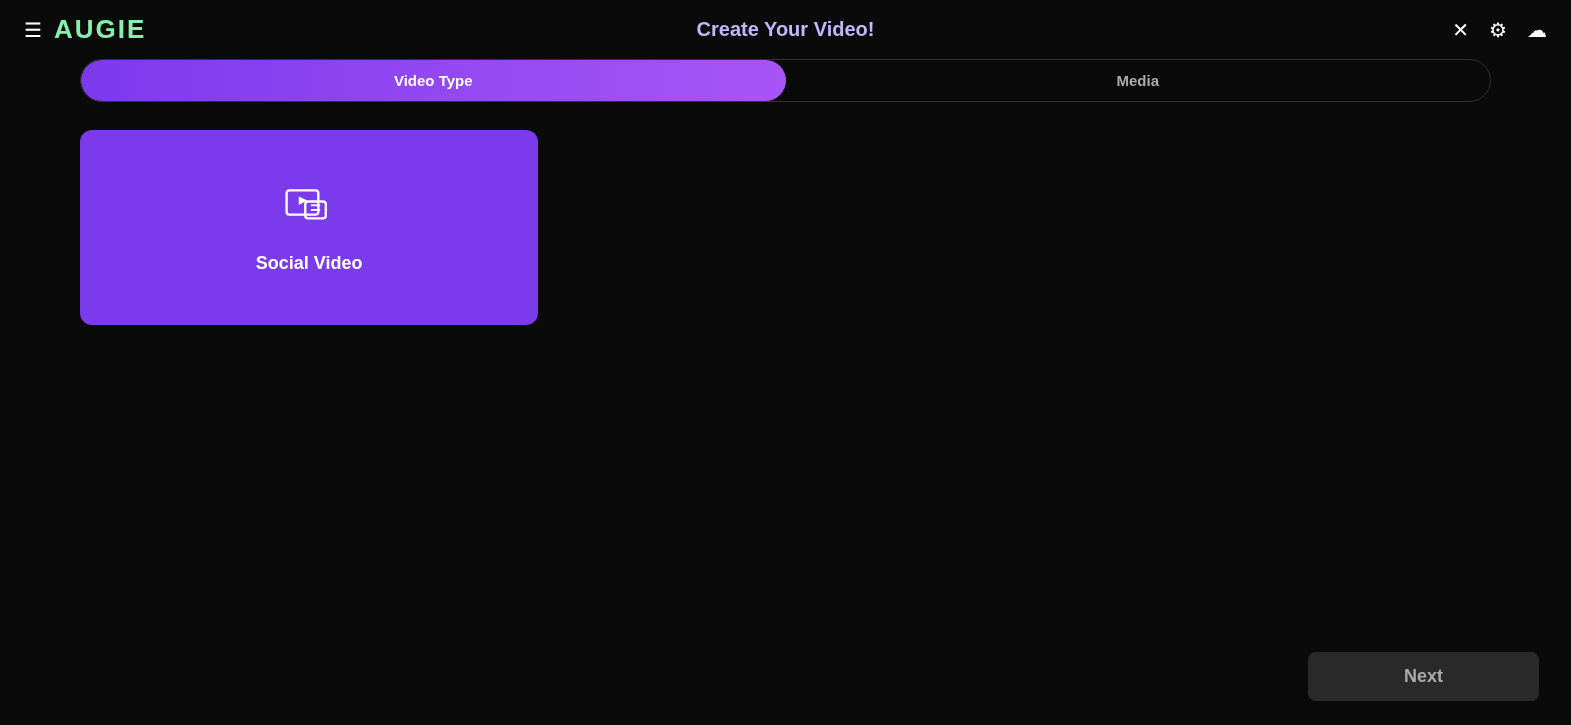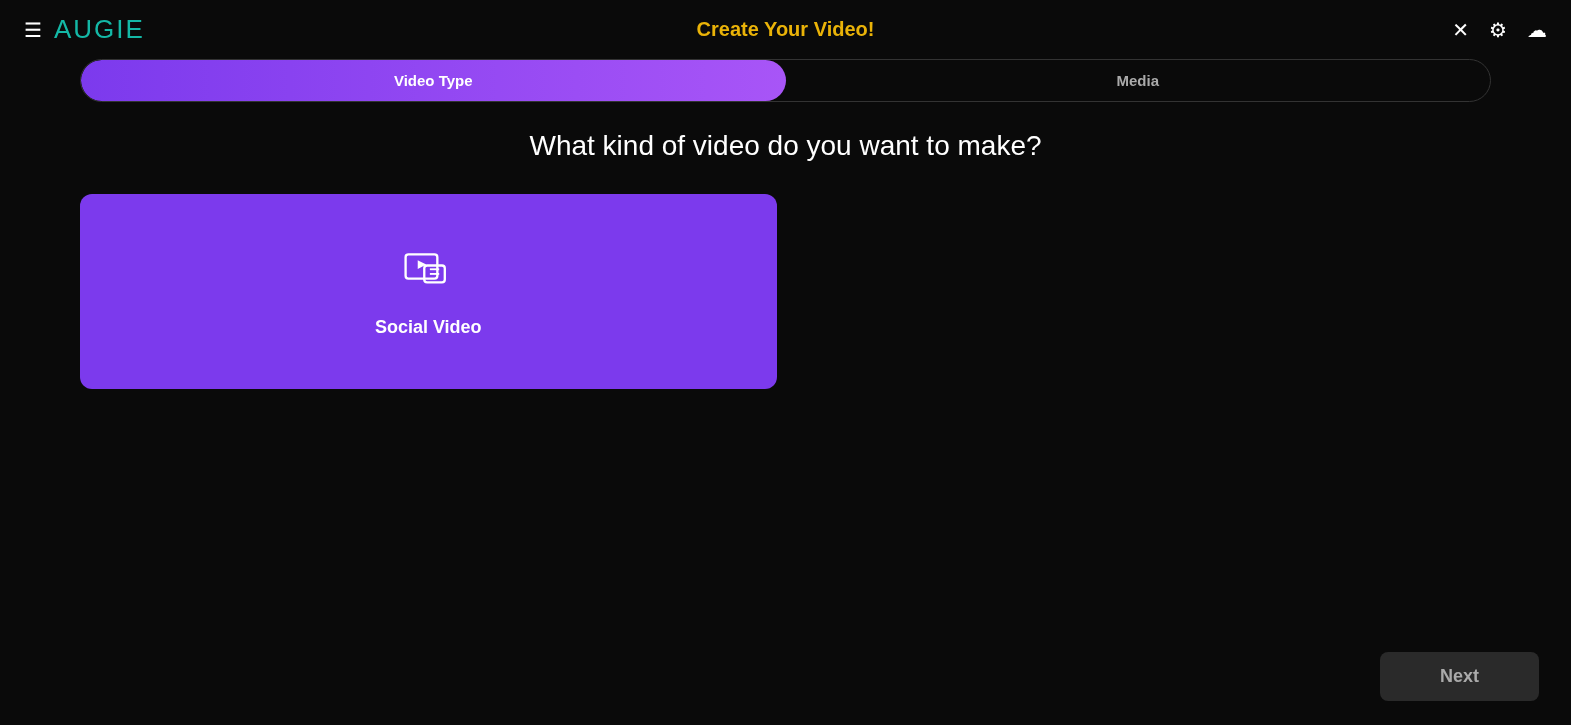--- a/index.html
+++ b/index.html
@@ -30,33 +30,33 @@
     }
 
     .hamburger-icon {
       cursor: pointer;
       font-size: 20px;
       color: #fff;
     }
 
     .logo {
       font-size: 26px;
-      font-weight: 400;
+      font-weight: 700;
       letter-spacing: 2px;
-      color: #14b8a6;
+      color: #86efac;
       text-transform: uppercase;
     }
 
     .top-bar-center {
       position: absolute;
       left: 50%;
       transform: translateX(-50%);
       font-size: 20px;
       font-weight: 600;
-      color: #eab308;
+      color: #c4b5fd;
     }
 
     .top-bar-right {
       display: flex;
       align-items: center;
       gap: 20px;
     }
 
     .icon-btn {
       background: none;
@@ -103,21 +103,21 @@
       text-align: center;
       font-size: 28px;
       font-weight: 500;
       color: #fff;
       margin-bottom: 32px;
     }
 
     
     .video-type-grid {
       display: grid;
-      grid-template-columns: 1fr 1fr;
+      grid-template-columns: 1fr 1fr 1fr;
       gap: 18px;
     }
 
     .video-type-card {
       background: #7c3aed;
       border-radius: 12px;
       display: flex;
       flex-direction: column;
       align-items: center;
       justify-content: center;
@@ -153,21 +153,21 @@
       position: absolute;
       bottom: 24px;
       right: 32px;
     }
 
     .next-btn {
       background: #2a2a2a;
       color: #aaa;
       border: none;
       border-radius: 8px;
-      padding: 14px 60px;
+      padding: 14px 96px;
       font-size: 18px;
       font-weight: 600;
       cursor: pointer;
     }
 
     
     .card-svg {
       width: 56px;
       height: 56px;
       margin-bottom: 16px;
@@ -188,21 +188,20 @@
     <button class="icon-btn">☁</button>
   </div>
 </div>
 
 <div class="page-content">
   <div class="progress-tabs">
     <div class="progress-tab active">Video Type</div>
     <div class="progress-tab">Media</div>
   </div>
 
-  <div class="page-question">What kind of video do you want to make?</div>
 
   <div class="video-type-grid">
 
     <div class="video-type-card">
       <svg class="card-svg" viewBox="0 0 60 60" fill="none" xmlns="http://www.w3.org/2000/svg">
         <rect x="6" y="10" width="34" height="26" rx="3" stroke="white" stroke-width="2.5" fill="none"></rect>
         <rect x="26" y="22" width="22" height="18" rx="3" stroke="white" stroke-width="2.5" fill="none"></rect>
         <path d="M20 18 L26 21 L20 24 Z" stroke="white" stroke-width="2" fill="white"></path>
         <line x1="32" y1="26" x2="42" y2="26" stroke="white" stroke-width="2"></line>
         <line x1="32" y1="31" x2="42" y2="31" stroke="white" stroke-width="2"></line>

